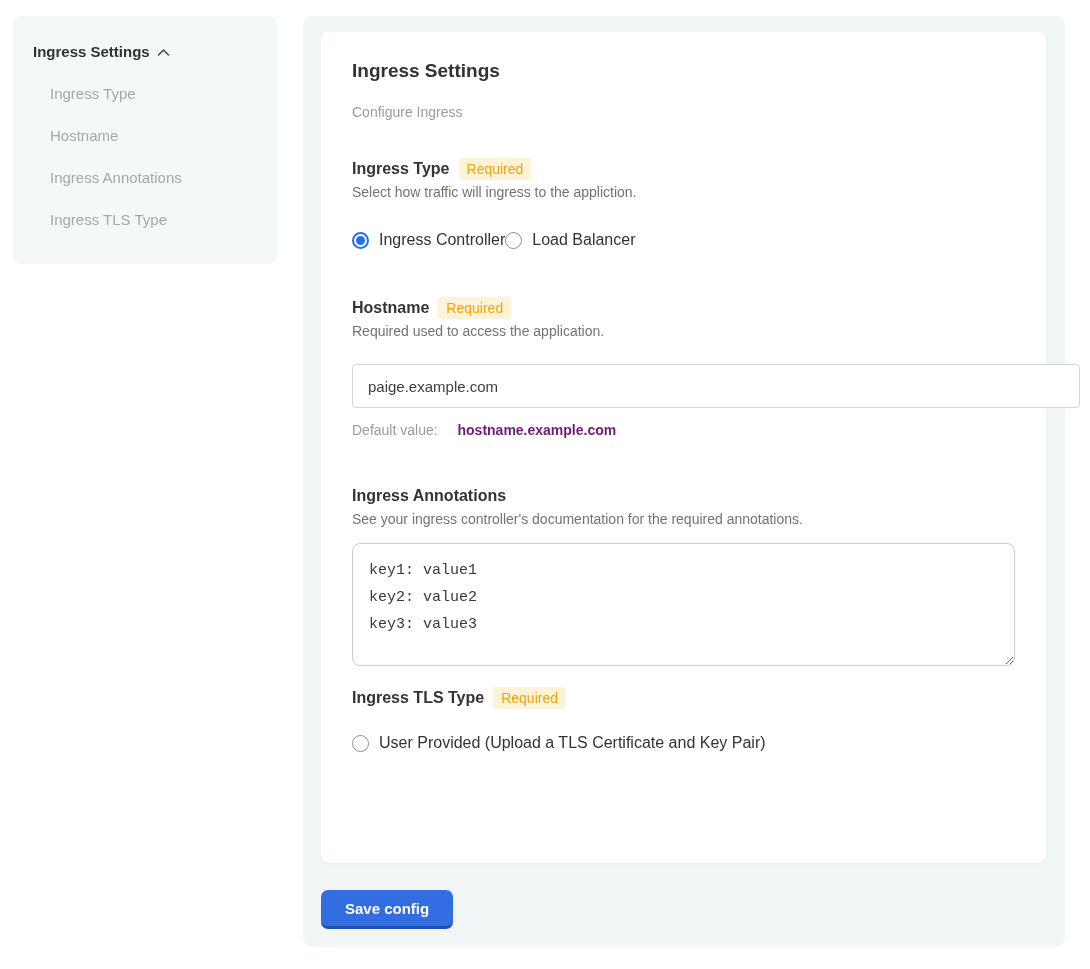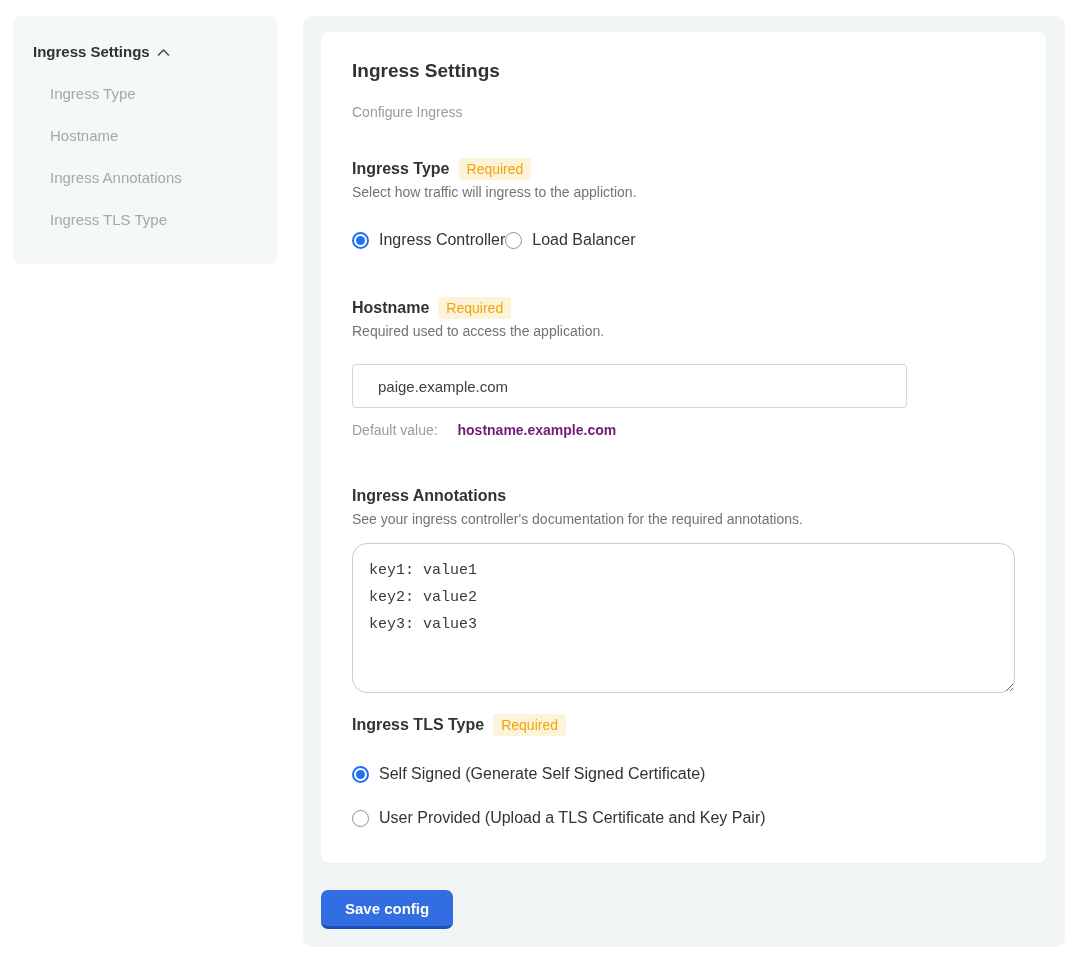--- a/index.html
+++ b/index.html
@@ -44,30 +44,30 @@
   .radio { width:17px; height:17px; border:1px solid #8f8f8f; border-radius:50%;
     background:#fff; position:relative; flex:none; }
   .radio.selected { border:2px solid var(--radio-blue,#2171f1); }
   .radio.selected::after { content:''; position:absolute; inset:2px;
     border-radius:50%; background:var(--radio-blue,#2171f1); }
   .radio-label { margin-left:10px; font-size:16px; color:#333333; }
   .radio-stack .radio-option { display:flex; }
   .r-tls-1 { margin-top:30px; }
   .r-tls-2 { margin-top:26px; }
 
-  .text-input { margin-top:24px; width:555px; height:44px;
-    border:1px solid #d2d6d8; border-radius:4px; padding:0 25px;
+  .text-input { margin-top:24px; width:728px; height:44px;
+    border:1px solid #d2d6d8; border-radius:4px; padding:0 15px;
     font-family:"Liberation Sans","DejaVu Sans",sans-serif;
     font-size:15px; color:#3e3e3e; background:#fff; outline:none; display:block; }
   .default-line { margin-top:14px; font-size:14px; line-height:17px; }
   .default-prefix { color:#9b9b9b; }
   .default-value  { color:#701a75; font-weight:700; margin-left:16px; }
 
-  .annotations-area { margin-top:15px; width:663px; height:150px;
-    border:1px solid #c9cdcf; border-radius:15px; padding:13px 16px;
+  .annotations-area { margin-top:15px; width:663px; height:123px;
+    border:1px solid #c9cdcf; border-radius:8px; padding:13px 16px;
     font-family:"Liberation Mono","DejaVu Sans Mono",monospace;
     font-size:15px; line-height:27px; color:#3a3a3a; resize:both;
     outline:none; display:block; background:#fff; }
 
   .save-btn { position:absolute; left:18px; top:874px; height:39px;
     padding:0 24px; background:var(--accent-blue,#326de1); color:#ffffff;
     font-family:"Liberation Sans","DejaVu Sans",sans-serif;
     font-size:15px; font-weight:700; border:none;
     border-bottom:3px solid var(--accent-blue-dark,#1d4fb5);
     border-radius:7px; cursor:pointer; }
@@ -136,24 +136,20 @@
 key2: value2
 key3: value3</textarea>
     </div>
 
     <div class="field f-tls">
       <div class="field-label-row">
         <span class="field-label">Ingress TLS Type</span>
         <span class="required-badge">Required</span>
       </div>
       <div class="radio-stack">
-        <label class="radio-option r-tls-1">
-          <span class="radio selected"></span>
-          <span class="radio-label">Self Signed (Generate Self Signed Certificate)</span>
-        </label>
         <label class="radio-option r-tls-2">
           <span class="radio"></span>
           <span class="radio-label">User Provided (Upload a TLS Certificate and Key Pair)</span>
         </label>
       </div>
     </div>
 
   </div>
 
   <button class="save-btn">Save config</button>

